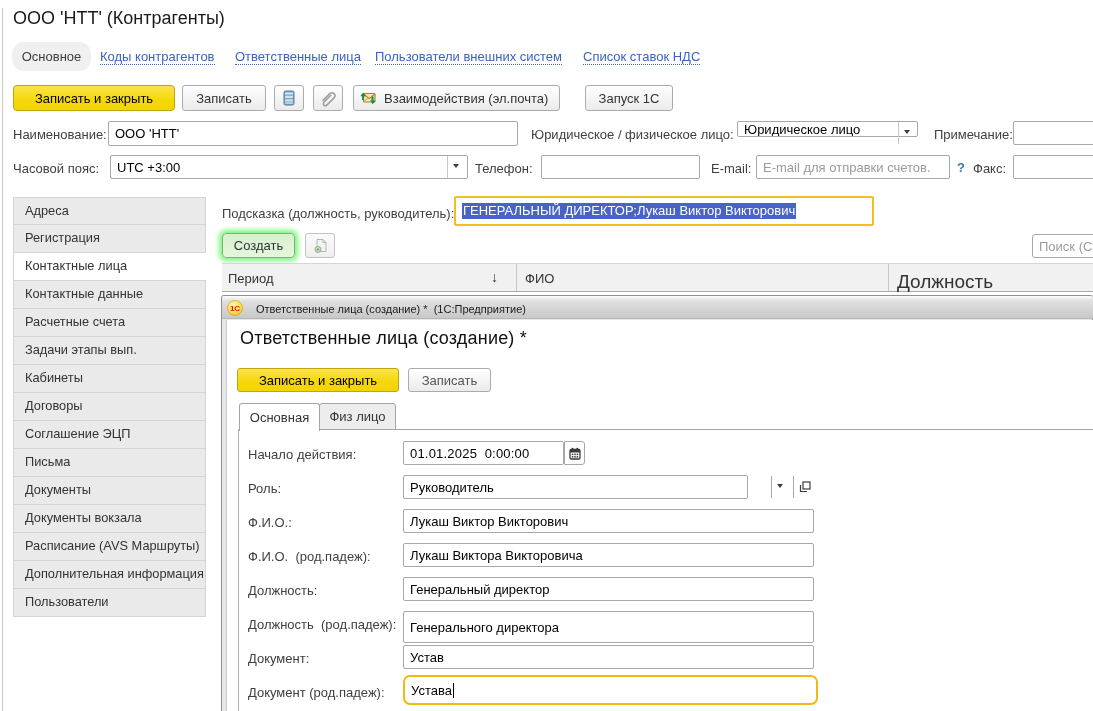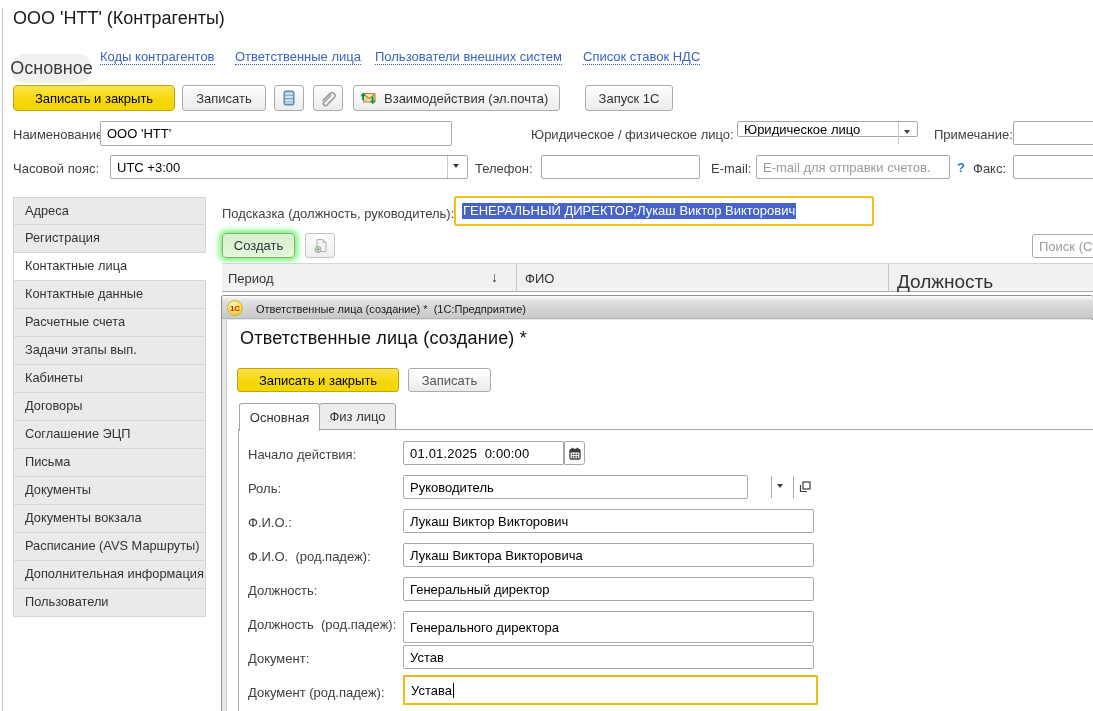--- a/index.html
+++ b/index.html
@@ -10,21 +10,21 @@
 .gbtn{border:1px solid #8aa982;background:linear-gradient(#d8f0cc,#e5f7dd);color:#2e3338;font-weight:normal;box-shadow:0 0 5px 3px rgba(115,248,115,0.95);border-radius:4px}
 .sep{position:absolute;background:#c9c9c9}
 .arrow{width:0;height:0;border-left:3.5px solid transparent;border-right:3.5px solid transparent;border-top:4.5px solid #3c3c3c}
 .ph{color:#9b9b9b}
 </style></head><body>
 
 <div class="abs" style="left:2px;top:8px;width:1px;height:703px;background:#c6c6c6"></div>
 
 <div class="abs" style="left:13px;top:8px;font-size:18px;color:#1a1a1a">ООО 'НТТ' (Контрагенты)</div>
 
-<div class="abs" style="left:12px;top:54px;width:79px;height:29px;background:#f0f0f0;border-radius:12px;display:flex;align-items:center;justify-content:center;color:#3c3c3c;font-size:18px">Основное</div>
+<div class="abs" style="left:12px;top:42px;width:79px;height:29px;background:#f0f0f0;border-radius:12px;display:flex;align-items:center;justify-content:center;color:#3c3c3c;font-size:13px">Основное</div>
 <a class="abs" style="left:100px;top:49px;color:#3b63c4;font-size:13px;text-decoration:none;border-bottom:1px dotted #3b63c4">Коды контрагентов</a>
 <a class="abs" style="left:235px;top:49px;color:#3b63c4;font-size:13px;text-decoration:none;border-bottom:1px dotted #3b63c4">Ответственные лица</a>
 <a class="abs" style="left:375px;top:49px;color:#3b63c4;font-size:13px;text-decoration:none;border-bottom:1px dotted #3b63c4">Пользователи внешних систем</a>
 <a class="abs" style="left:583px;top:49px;color:#3b63c4;font-size:13px;text-decoration:none;border-bottom:1px dotted #3b63c4">Список ставок НДС</a>
 
 <div class="btn ybtn" style="left:13px;top:85px;width:162px;height:26px;border-radius:4px;font-size:13px">Записать и закрыть</div>
 <div class="btn" style="left:182px;top:85px;width:84px;height:26px">Записать</div>
 <div class="btn" style="left:274px;top:85px;width:30px;height:26px">
   <svg width="12" height="16" viewBox="0 0 12 16">
       <defs>
@@ -60,21 +60,21 @@
       <g fill="#0f9147">
         <rect x="12.6" y="7.6" width="1.9" height="4.2"></rect>
         <polygon points="11,11.4 16.5,11.4 13.75,15.2"></polygon>
       </g>
     </svg>
   Взаимодействия (эл.почта)
 </div>
 <div class="btn" style="left:585px;top:85px;width:88px;height:26px">Запуск 1С</div>
 
 <div class="lbl" style="left:13px;top:127px">Наименование:</div>
-<div class="inp" style="left:100px;top:121px;width:352px;height:25px">ООО 'НТТ'</div>
+<div class="inp" style="left:108px;top:121px;width:410px;height:25px">ООО 'НТТ'</div>
 <div class="lbl" style="left:531px;top:127px">Юридическое / физическое лицо:</div>
 <div class="inp" style="left:737px;top:121px;width:181px;height:16px">Юридическое лицо</div>
 <div class="sep" style="left:898px;top:122px;width:1px;height:22px"></div>
 <div class="abs arrow" style="left:904px;top:130px"></div>
 <div class="lbl" style="left:934px;top:127px">Примечание:</div>
 <div class="inp" style="left:1013px;top:121px;width:90px;height:24px"></div>
 
 <div class="lbl" style="left:13px;top:161px">Часовой пояс:</div>
 <div class="inp" style="left:110px;top:155px;width:358px;height:24px">UTC +3:00</div>
 <div class="sep" style="left:447px;top:156px;width:1px;height:22px"></div>
@@ -197,13 +197,13 @@
 <div class="lbl" style="left:248px;top:583px">Должность:</div>
 <div class="inp" style="left:403px;top:577px;width:411px;height:24px">Генеральный директор</div>
 
 <div class="lbl" style="left:248px;top:617px">Должность&nbsp; (род.падеж):</div>
 <div class="inp" style="left:403px;top:611px;width:411px;height:32px">Генерального директора</div>
 
 <div class="lbl" style="left:248px;top:651px">Документ:</div>
 <div class="inp" style="left:403px;top:645px;width:411px;height:24px">Устав</div>
 
 <div class="lbl" style="left:248px;top:685px">Документ (род.падеж):</div>
-<div class="inp" style="left:403px;top:675px;width:415px;height:30px;border:2px solid #f0ba10;border-radius:1px">Устава<span style="display:inline-block;width:1px;height:15px;background:#000;margin-left:1px"></span></div>
+<div class="inp" style="left:403px;top:675px;width:415px;height:30px;border:2px solid #f0ba10;border-radius:7px">Устава<span style="display:inline-block;width:1px;height:15px;background:#000;margin-left:1px"></span></div>
 
 </body></html>

